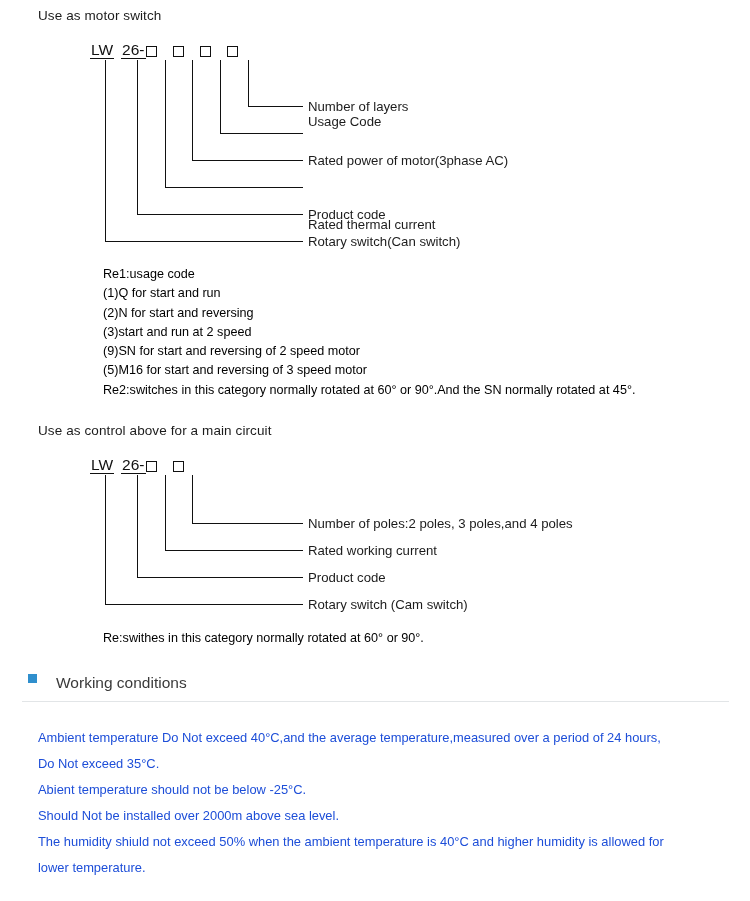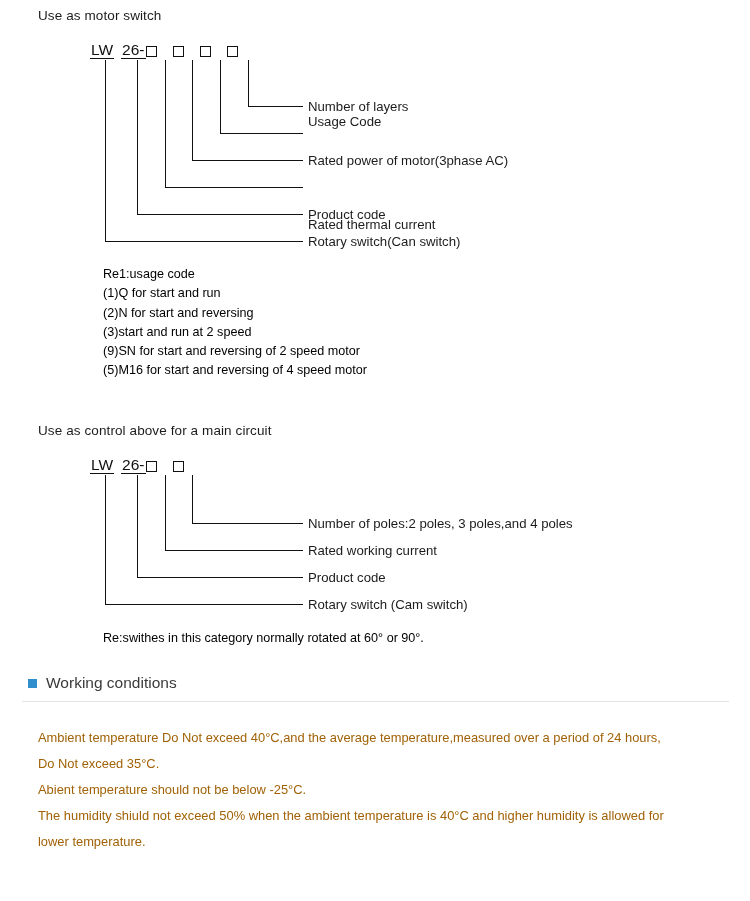--- a/index.html
+++ b/index.html
@@ -64,22 +64,21 @@
     font-size: 12.6px;
     color: #000000;
     line-height: 19.3px;
     white-space: nowrap;
   }
 
   
   .wc-head {
     position: absolute;
     display: flex;
-    align-items: center;
-    gap: 9px;
+    gap: 19px;
   }
   .wc-bullet {
     width: 9px;
     height: 9px;
     background: #2f8fcd;
     flex: 0 0 auto;
   }
   .wc-title {
     font-size: 15.5px;
     color: #3a3a3a;
@@ -87,21 +86,21 @@
     white-space: nowrap;
   }
   .wc-rule {
     position: absolute;
     height: 1px;
     background: #e2e5e7;
   }
   .wc-body { position: absolute; }
   .wc-body .bline {
     font-size: 12.9px;
-    color: #a16207;
+    color: #1d4ed8;
     line-height: 26px;
     white-space: nowrap;
   }
 </style>
 </head>
 <body>
 
 <div class="page">
 
   <div class="sec-title" style="left:38px; top:8px;">Use as motor switch</div>
@@ -138,21 +137,22 @@
   <div class="lead-label" style="left:308px; top:170px;margin-top:48px;">Rated thermal current</div>
   <div class="lead-label" style="left:308px; top:208px;">Product code</div>
   <div class="lead-label" style="left:308px; top:235px;">Rotary switch(Can switch)</div>
 
   <div class="notes" style="left:103px; top:265px;">
     <div class="nline">Re1:usage code</div>
     <div class="nline">(1)Q for start and run</div>
     <div class="nline">(2)N for start and reversing</div>
     <div class="nline">(3)start and run at 2 speed</div>
     <div class="nline">(9)SN for start and reversing of 2 speed motor</div>
-    <div class="nline">(5)M16 for start and reversing of 4 speed motor</div>
+    <div class="nline">(5)M16 for start and reversing of 3 speed motor</div>
+    <div class="nline">Re2:switches in this category normally rotated at 60° or 90°.And the SN normally rotated at 45°.</div>
   </div>
 
   <div class="sec-title" style="left:38px; top:423px;">Use as control above for a main circuit</div>
 
   <div class="code-row" style="left:90px; top:456px;">
     <span class="code-seg">LW</span>
     <span style="display:inline-block;width:7px"></span>
     <span class="code-seg">26-</span>
     <span class="code-box"></span>
     <span style="display:inline-block;width:16px"></span>
@@ -182,17 +182,18 @@
   <div class="wc-head" style="left:28px; top:674px;">
     <span class="wc-bullet"></span>
     <span class="wc-title">Working conditions</span>
   </div>
   <div class="wc-rule" style="left:22px; top:701px; width:707px;"></div>
 
   <div class="wc-body" style="left:38px; top:725px;">
     <div class="bline">Ambient temperature Do Not exceed 40°C,and the average temperature,measured over a period of 24 hours,</div>
     <div class="bline">Do Not exceed 35°C.</div>
     <div class="bline">Abient temperature should not be below -25°C.</div>
+    <div class="bline">Should Not be installed over 2000m above sea level.</div>
     <div class="bline">The humidity shiuld not exceed 50% when the ambient temperature is 40°C and higher humidity is allowed for</div>
     <div class="bline">lower temperature.</div>
   </div>
 
 </div>
 
 </body></html>

